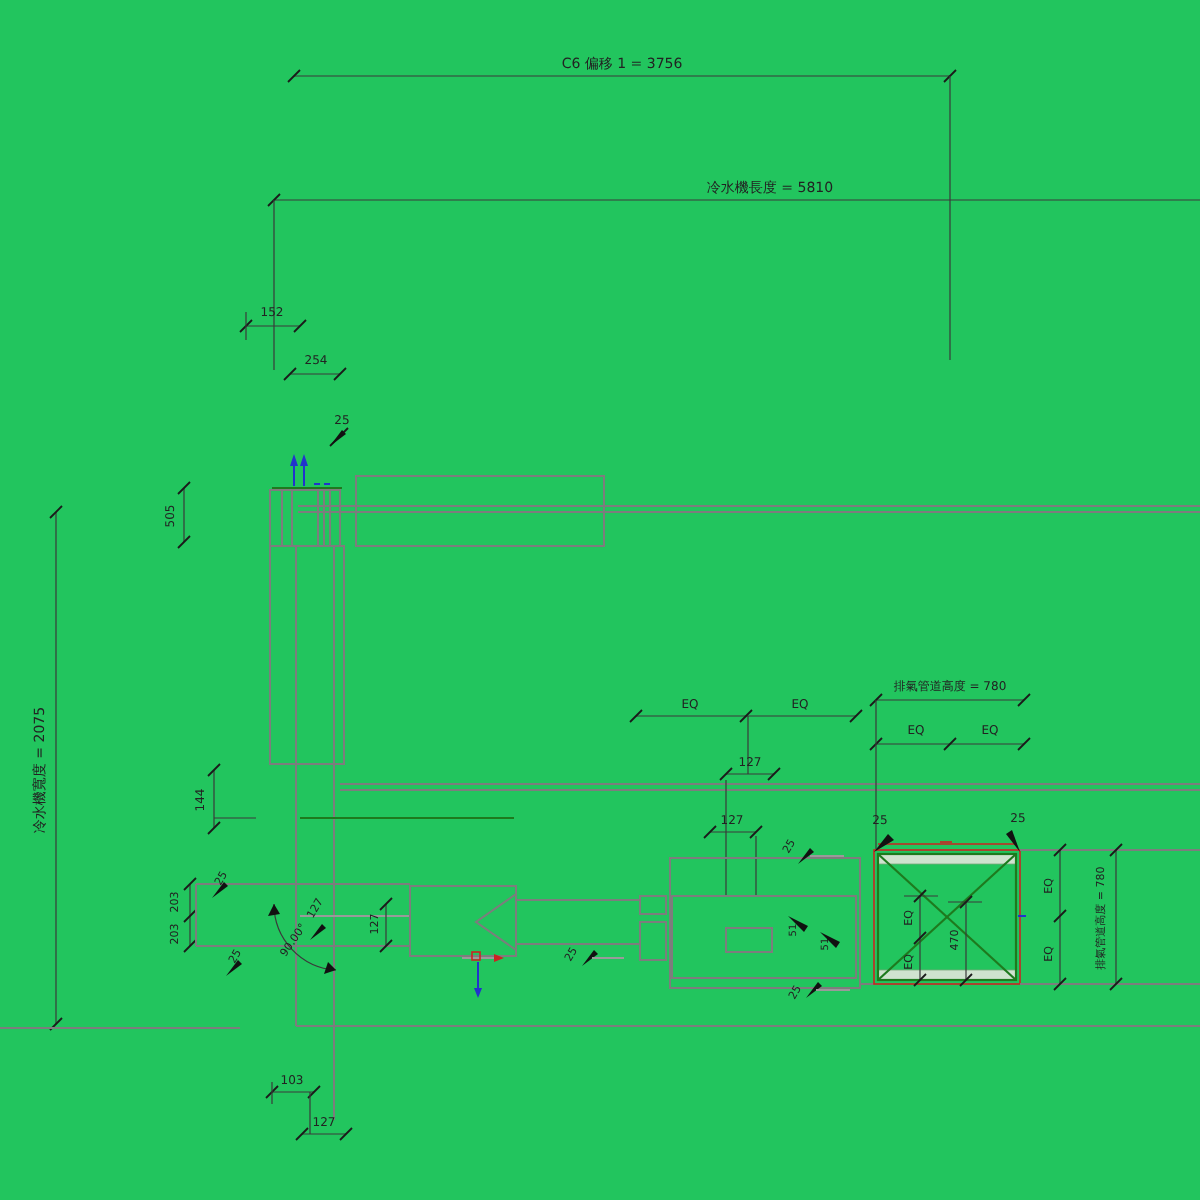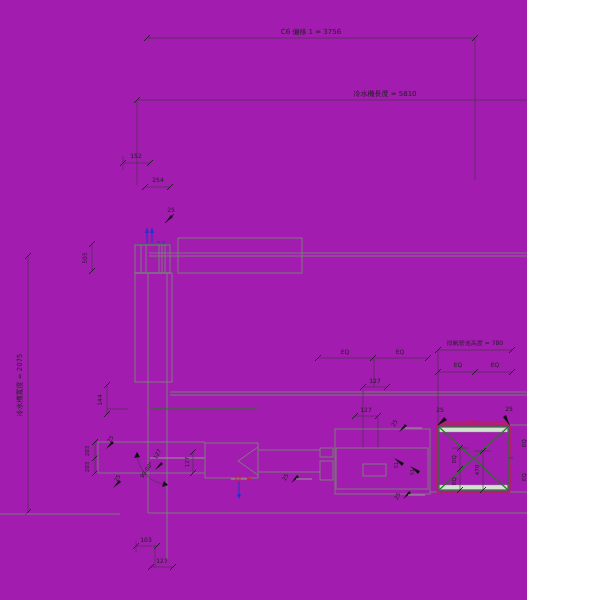--- a/index.html
+++ b/index.html
@@ -1,16 +1,16 @@
 <!DOCTYPE html>
 <html><head>
 <meta charset="utf-8">
 <style>
   html,body{margin:0;padding:0;background:#ffffff;}
-  .canvas{position:relative;width:527px;height:600px;background:#a21caf;overflow:hidden;}
+  .canvas{position:relative;width:600px;height:600px;background:#22c55e;overflow:hidden;}
   svg{display:block;}
   svg text{font-family:"DejaVu Sans",sans-serif;fill:#222222;}
   .g{stroke:#7d7d7d;stroke-width:1;fill:none;}
   .g2{stroke:#9a9a9a;stroke-width:1;fill:none;}
   .d{stroke:#3a3a3a;stroke-width:0.6;fill:none;}
   .tk{stroke:#1a1a1a;stroke-width:0.9;fill:none;}
   .gr{stroke:#1e7a1e;stroke-width:1.1;fill:none;}
   .rd{stroke:#cc2222;stroke-width:0.8;fill:none;}
   .bl{stroke:#2233cc;stroke-width:1;fill:none;}
   .band{fill:#cfe3cf;stroke:#7aa87a;stroke-width:0.4;}

